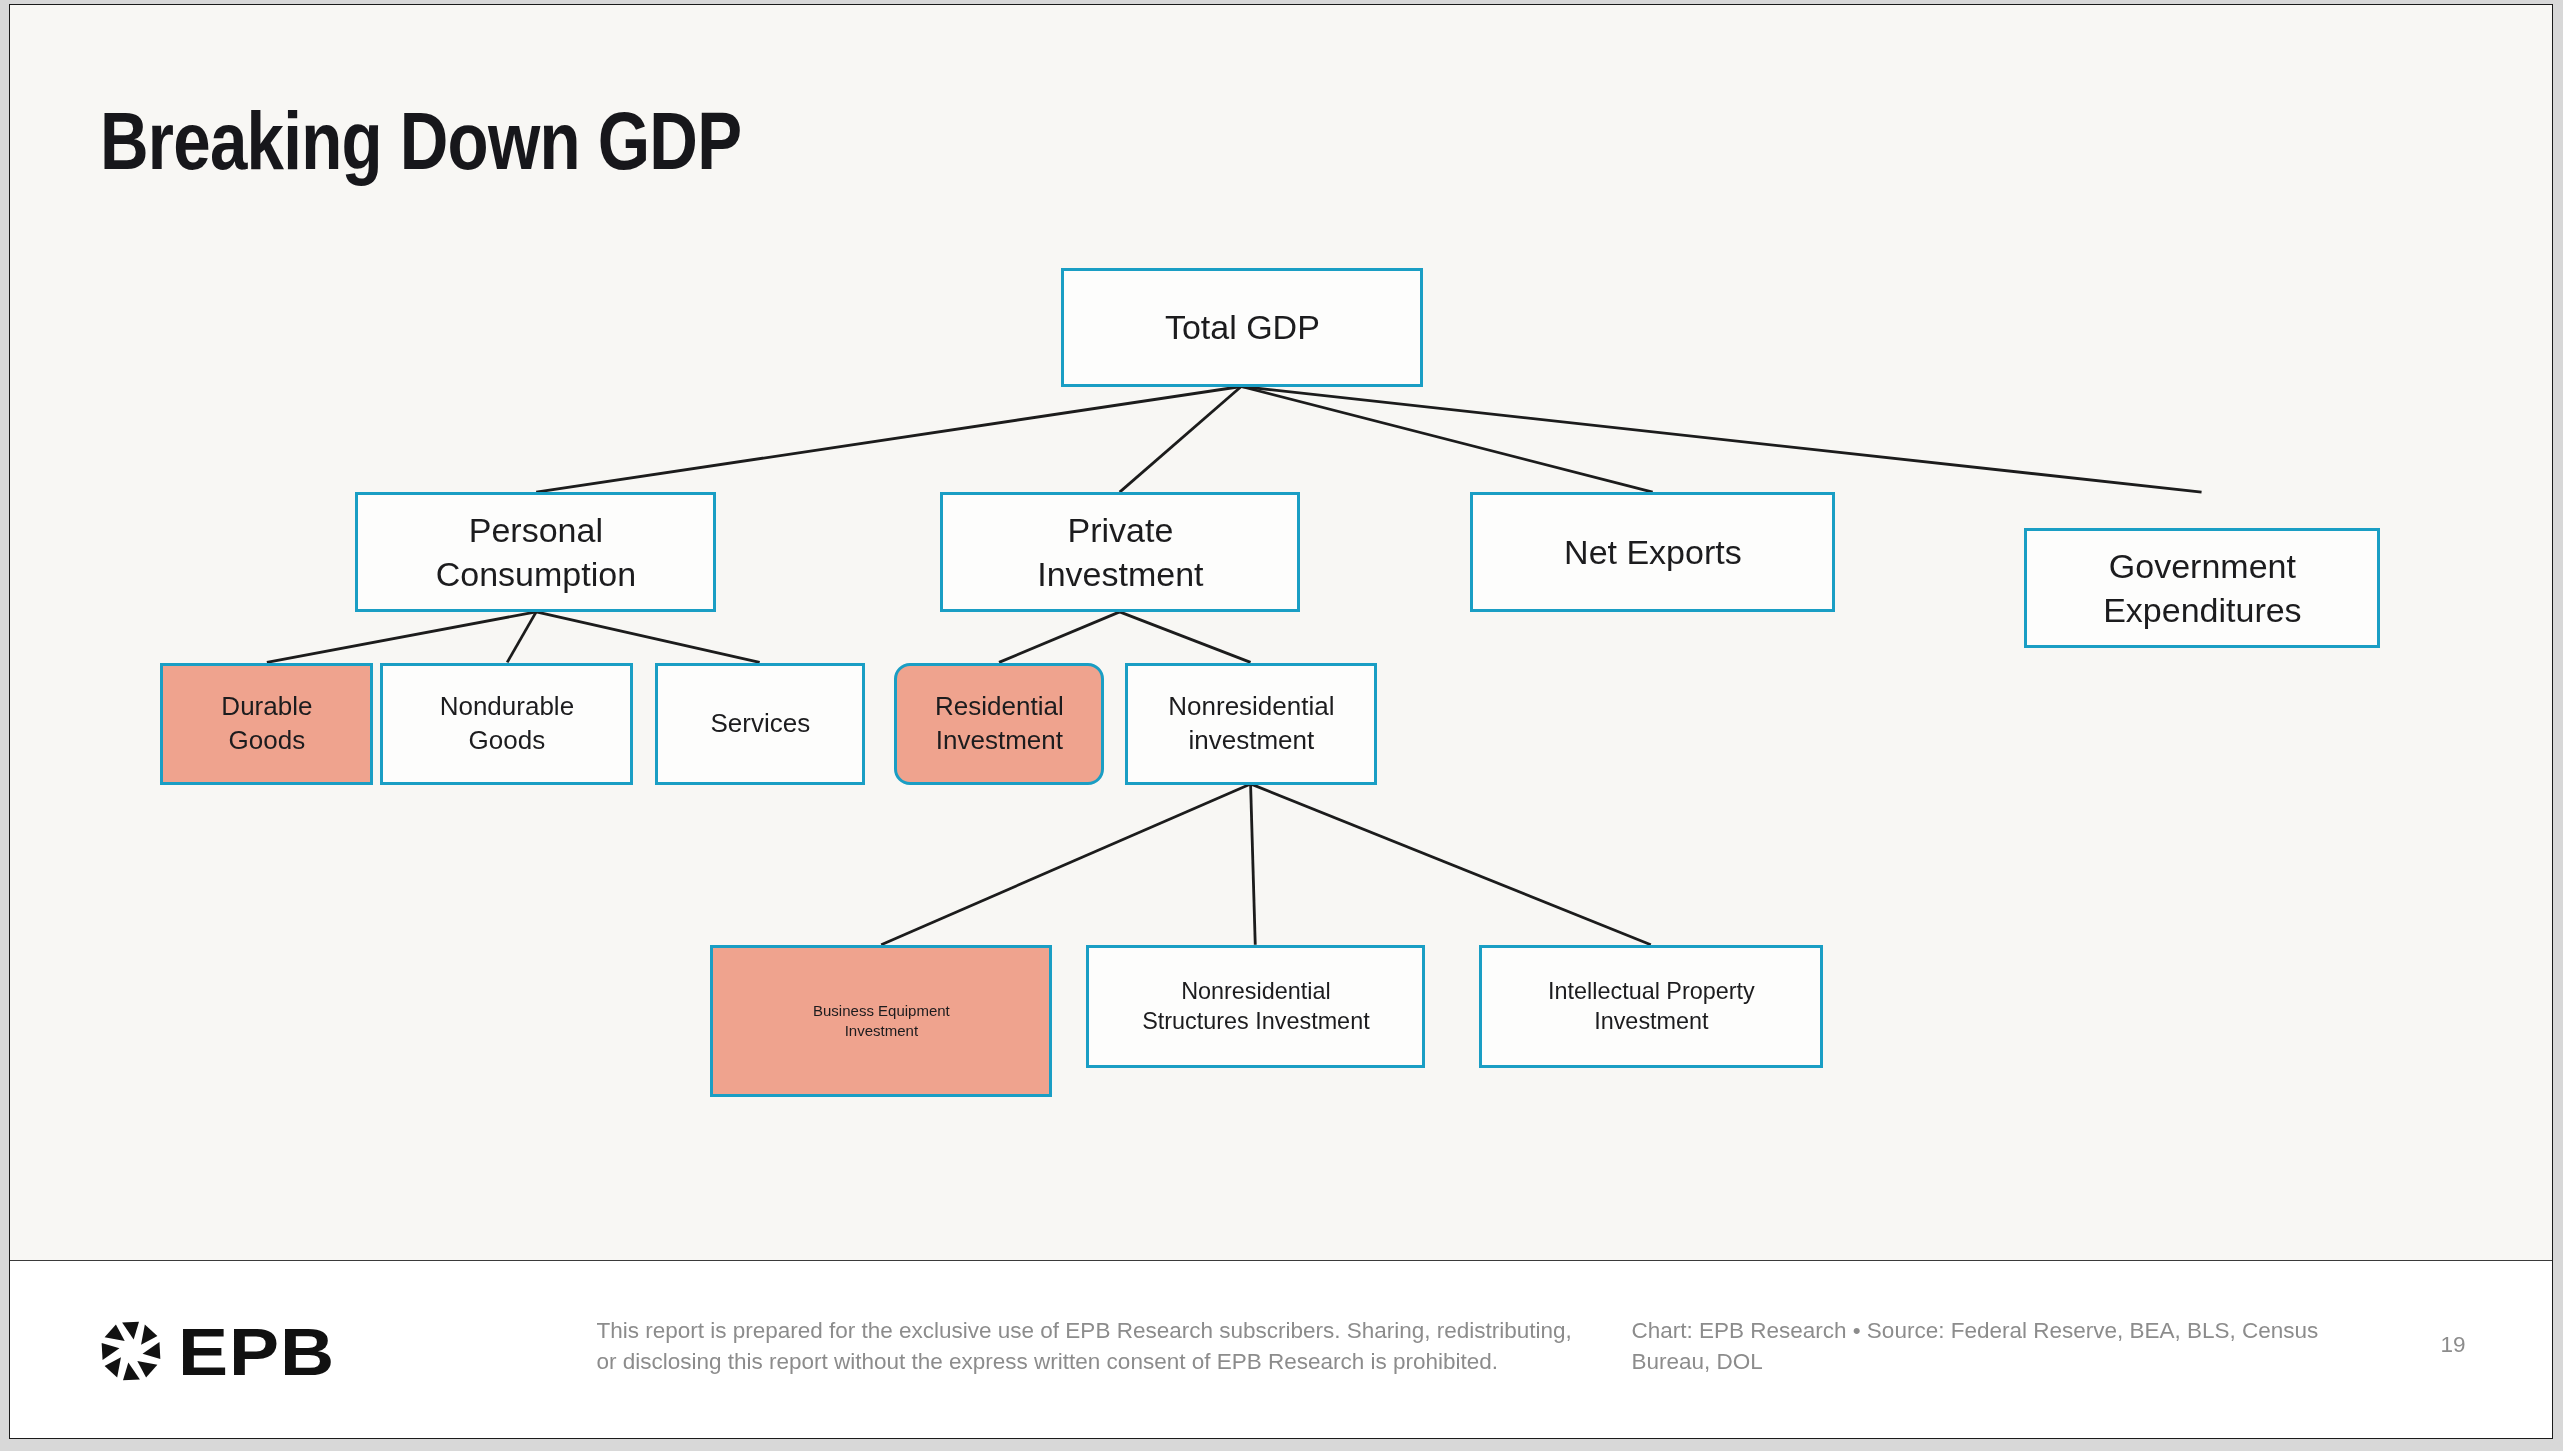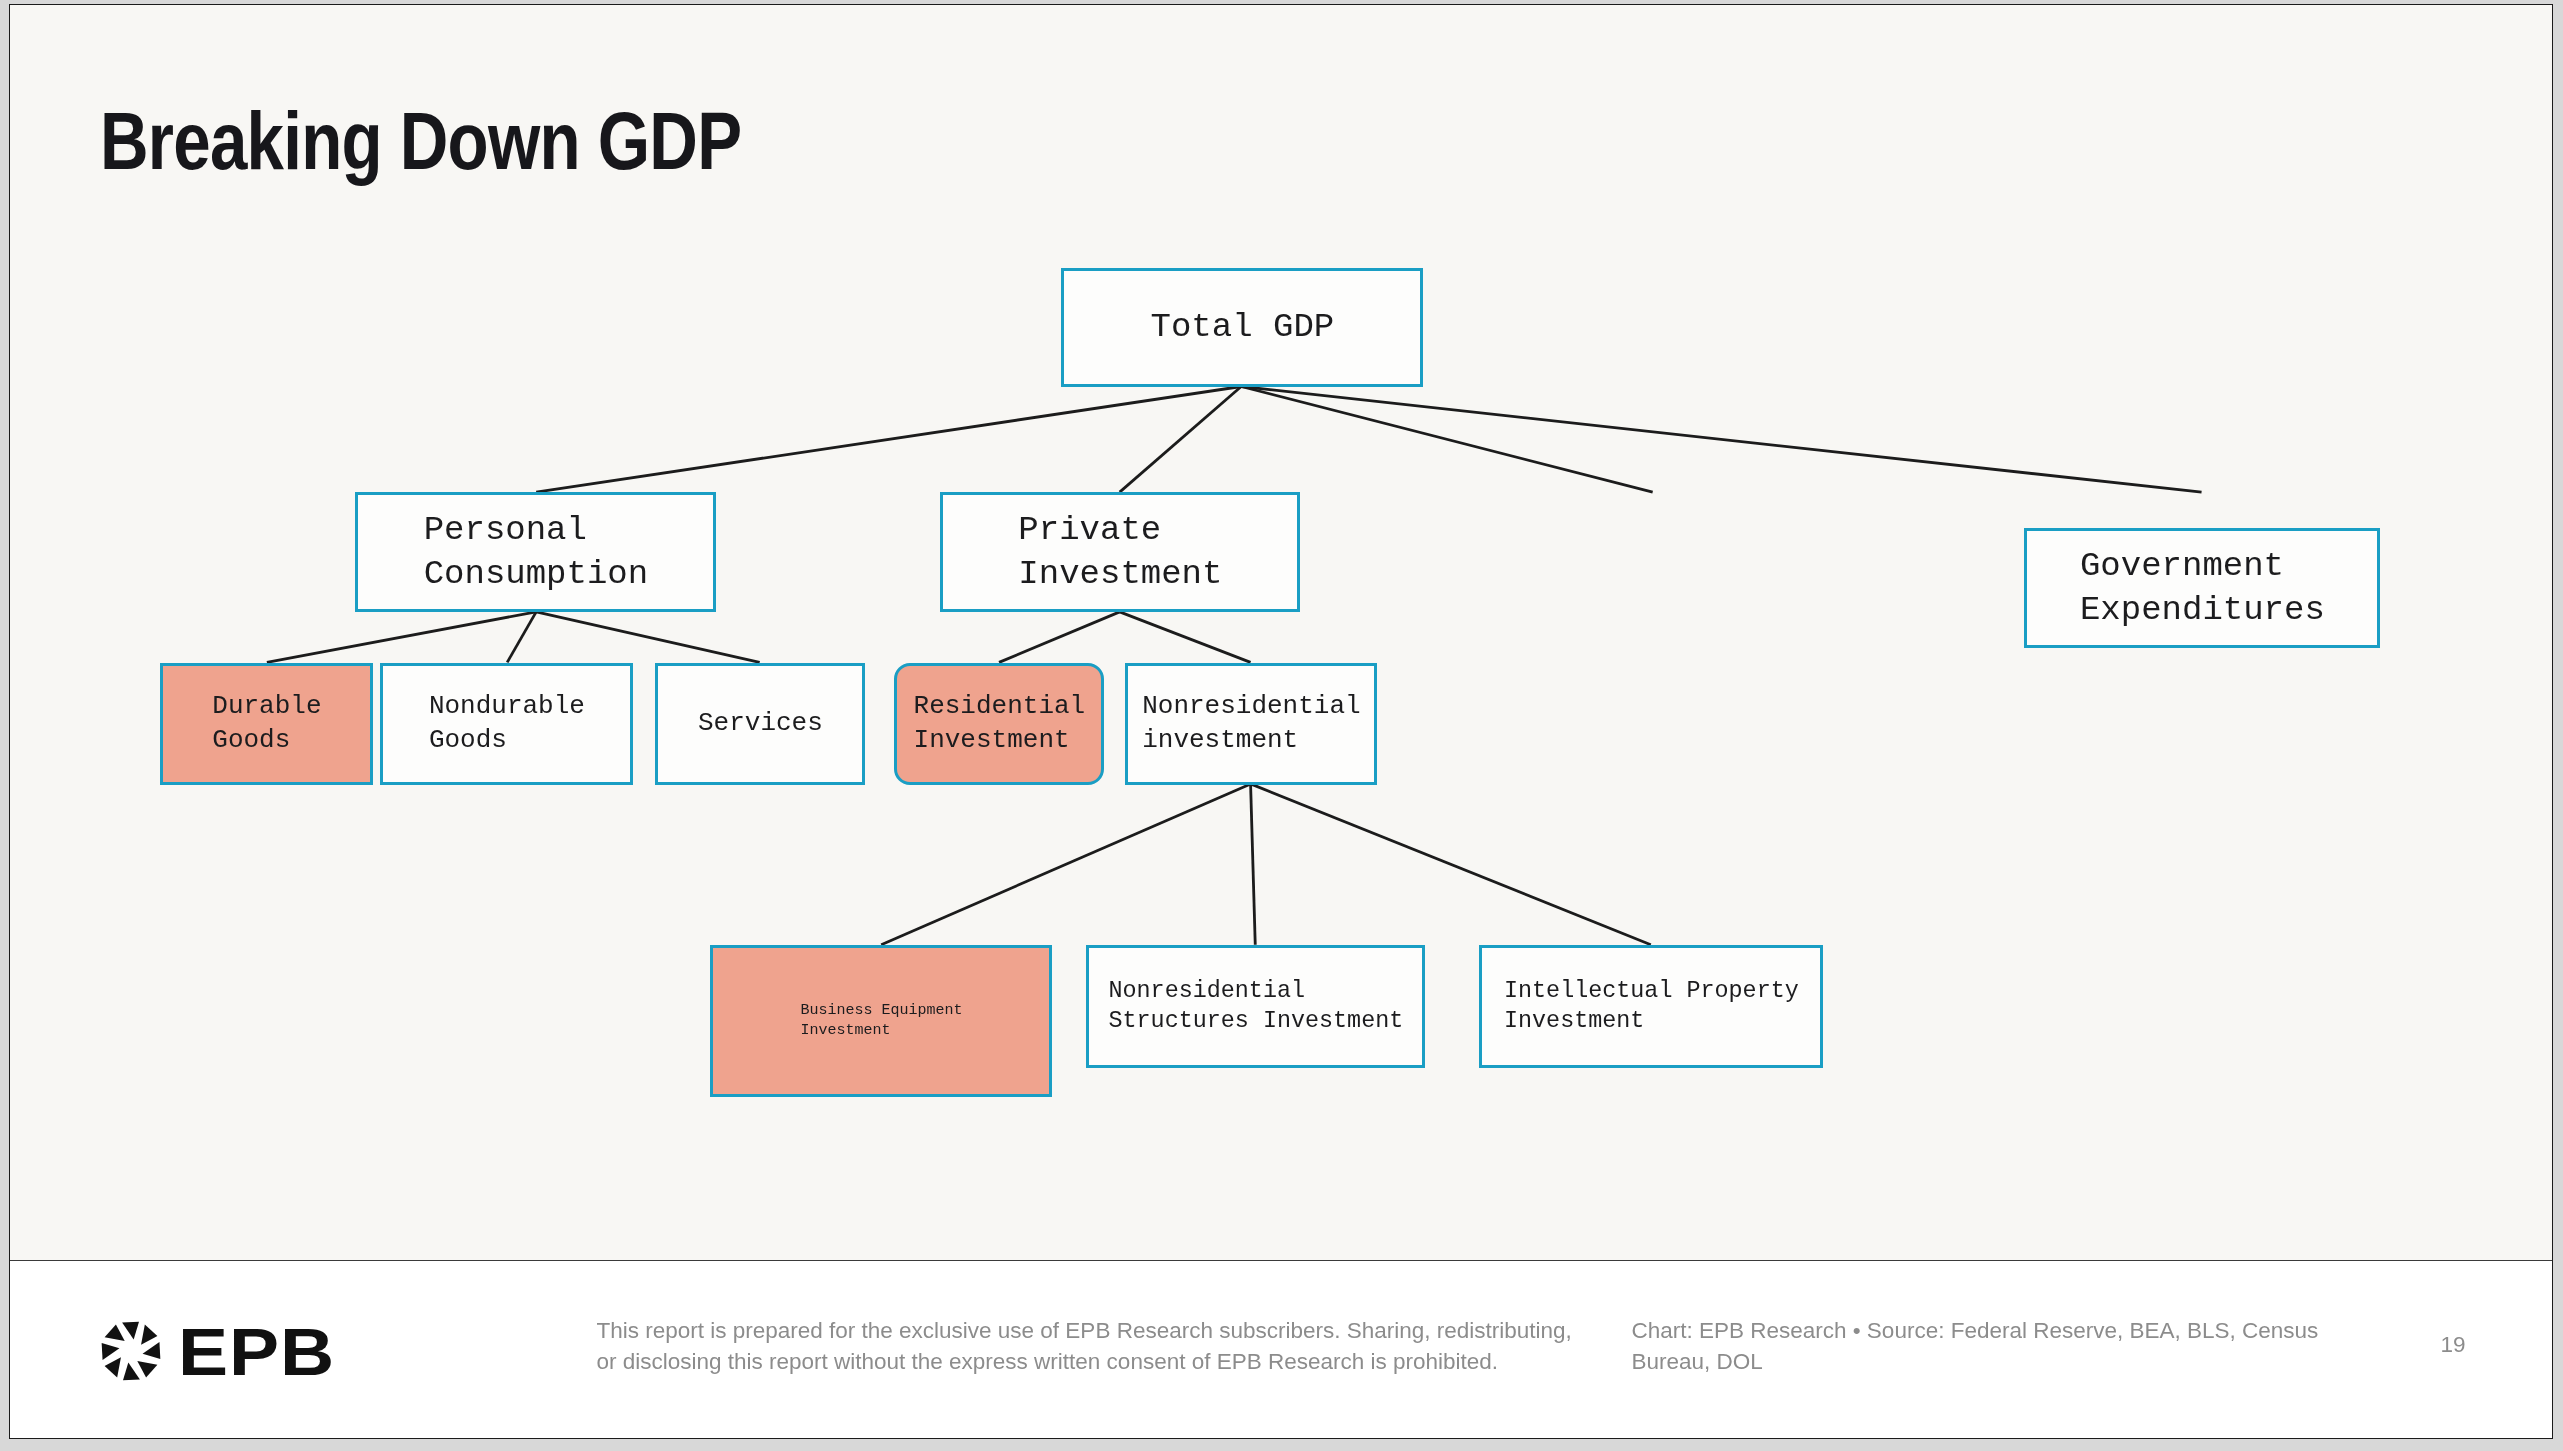--- a/index.html
+++ b/index.html
@@ -23,22 +23,22 @@
     position:absolute;left:90px;top:89px;
     font-size:82px;font-weight:800;color:#17171b;letter-spacing:-0.9px;
     transform:scaleX(0.82);transform-origin:left top;white-space:nowrap;
   }
 
   .tree-lines{position:absolute;left:0;top:0;pointer-events:none;}
   .tree-lines line{stroke:var(--line);stroke-width:3;}
 
   .node{
     position:absolute;border:3.7px solid var(--accent);background:#fdfdfc;
-    display:flex;align-items:center;justify-content:center;text-align:left;
-    font-family:Liberation Mono, monospace;color:var(--ink);
+    display:flex;align-items:center;justify-content:center;text-align:center;
+    font-family:Liberation Sans, sans-serif;color:var(--ink);
     white-space:pre-line;line-height:1.3;
   }
   .node.highlight{background:var(--highlight);}
 
   .n-total        {left:1051px;top:263px;width:362px;height:119px;font-size:34px;}
   .n-personal     {left:345px;top:487px;width:361px;height:120px;font-size:34px;}
   .n-private      {left:930px;top:487px;width:360px;height:120px;font-size:34px;}
   .n-netexports   {left:1460px;top:487px;width:365px;height:120px;font-size:34px;}
   .n-government   {left:2014px;top:487px;width:356px;height:120px;font-size:34px;margin-top:36px;}
   .n-durable      {left:150px;top:658px;width:213px;height:122px;font-size:26px;}
@@ -95,20 +95,21 @@
     <line x1="1326" y1="833" x2="931" y2="1005"></line>
     <line x1="1326" y1="833" x2="1331" y2="1005"></line>
     <line x1="1326" y1="833" x2="1754" y2="1005"></line>
   </svg>
 
   <div class="node n-total">Total GDP</div>
   <div class="node n-personal">Personal
 Consumption</div>
   <div class="node n-private">Private
 Investment</div>
+  <div class="node n-netexports">Net Exports</div>
   <div class="node n-government">Government
 Expenditures</div>
   <div class="node n-durable highlight">Durable
 Goods</div>
   <div class="node n-nondurable">Nondurable
 Goods</div>
   <div class="node n-services">Services</div>
   <div class="node n-residential highlight">Residential
 Investment</div>
   <div class="node n-nonres">Nonresidential

